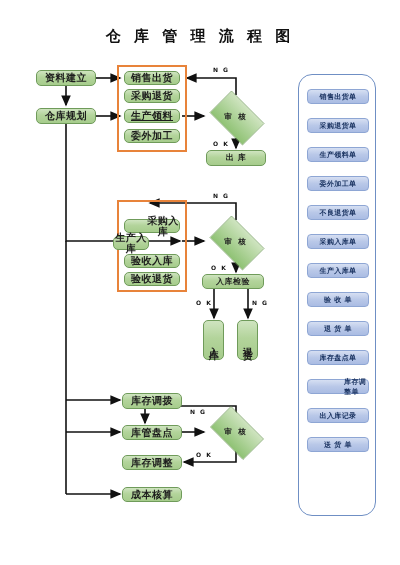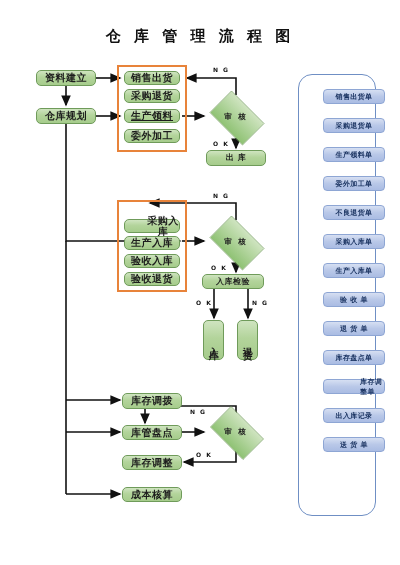--- a/index.html
+++ b/index.html
@@ -65,21 +65,21 @@
   .panel{
     position:absolute;left:298px;top:74px;width:78px;height:442px;
     box-sizing:border-box;border:1.5px solid #6f8fc4;border-radius:14px;
     background:#ffffff;
   }
   .panel-item{
     position:absolute;left:8px;width:62px;height:15px;box-sizing:border-box;
     border:1px solid #8ea6d4;border-radius:4px;
     background:linear-gradient(to bottom,#d6dff2 0%,#b9c8e8 50%,#aabce3 100%);
     color:#17305e;font-size:7px;font-weight:bold;letter-spacing:.4px;
-    display:flex;align-items:center;justify-content:center;margin-left:16px;
+    display:flex;align-items:center;justify-content:center;
   }
 </style>
 </head>
 <body>
 
 <div id="canvas">
 
   <div class="title">仓 库 管 理 流 程 图</div>
 
   <svg class="wires" viewBox="0 0 400 565">
@@ -145,21 +145,21 @@
 
   <div class="diamond" style="left:204px;top:96px;width:64px;height:42px;">
     <div class="dshape"></div>
     <div class="dtext">审 核</div>
   </div>
   <div class="elabel" style="left:213px;top:66px;">N G</div>
   <div class="elabel" style="left:213px;top:140px;">O K</div>
   <div class="node big" style="left:206px;top:150px;width:60px;height:16px;">出 库</div>
 
   <div class="node" style="left:124px;top:219px;width:56px;height:14px;padding-left:22px;">采购入库</div>
-  <div class="node" style="left:124px;top:236px;width:56px;height:14px;">生产入库</div>
+  <div class="node" style="left:113px;top:236px;width:36px;height:14px;">生产入库</div>
   <div class="node" style="left:124px;top:254px;width:56px;height:14px;">验收入库</div>
   <div class="node" style="left:124px;top:272px;width:56px;height:14px;">验收退货</div>
 
   <div class="diamond" style="left:204px;top:221px;width:64px;height:42px;">
     <div class="dshape"></div>
     <div class="dtext">审 核</div>
   </div>
   <div class="elabel" style="left:213px;top:192px;">N G</div>
   <div class="elabel" style="left:211px;top:264px;">O K</div>
 

